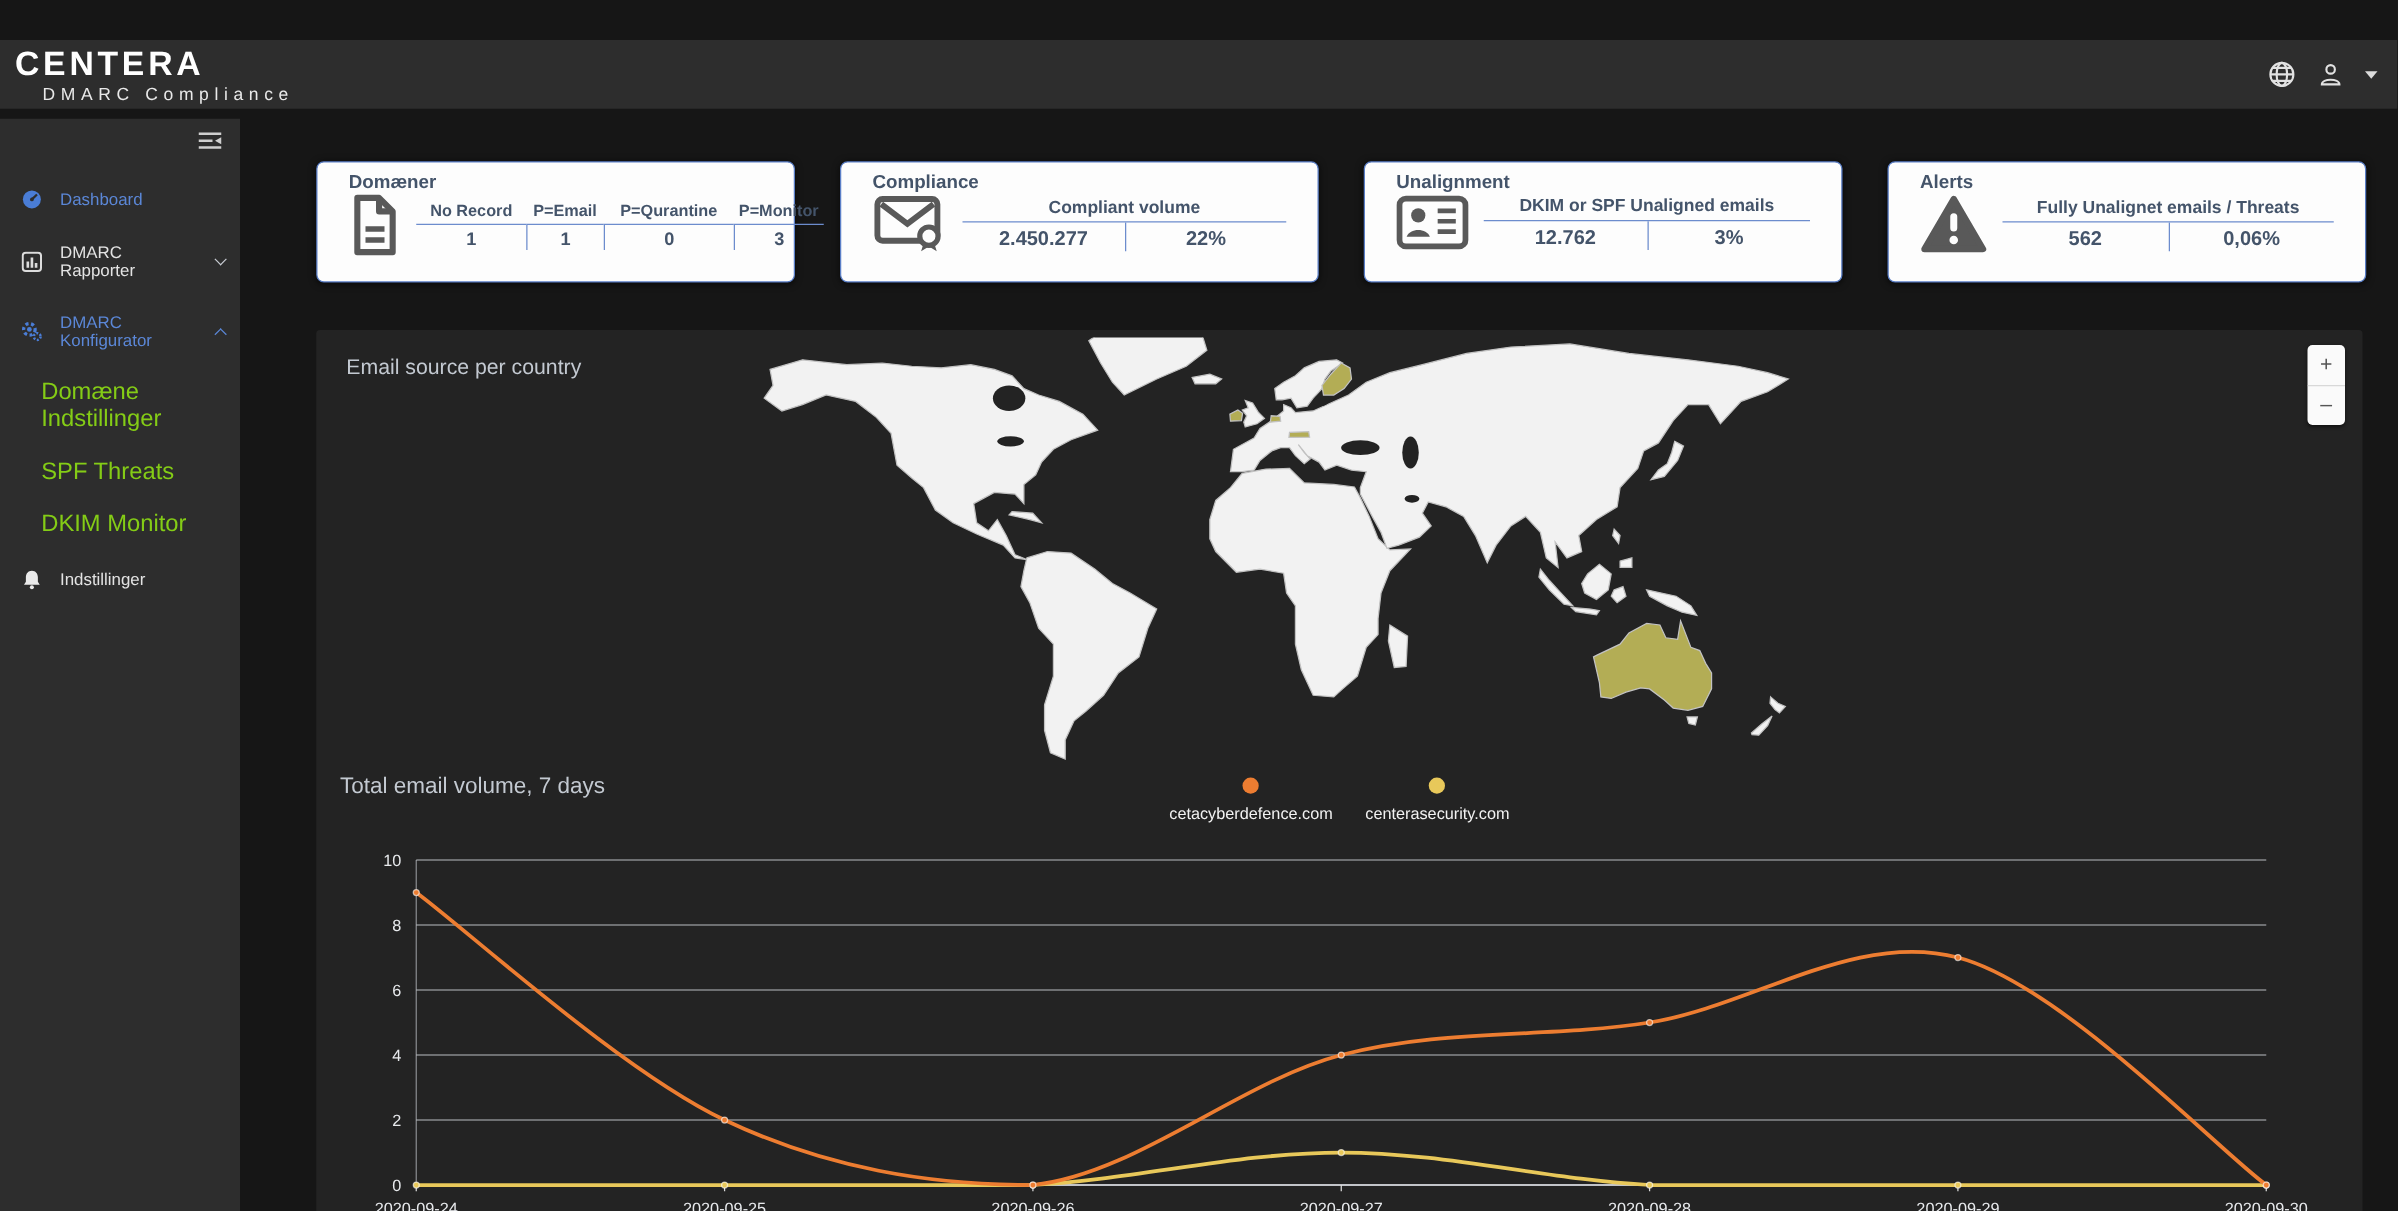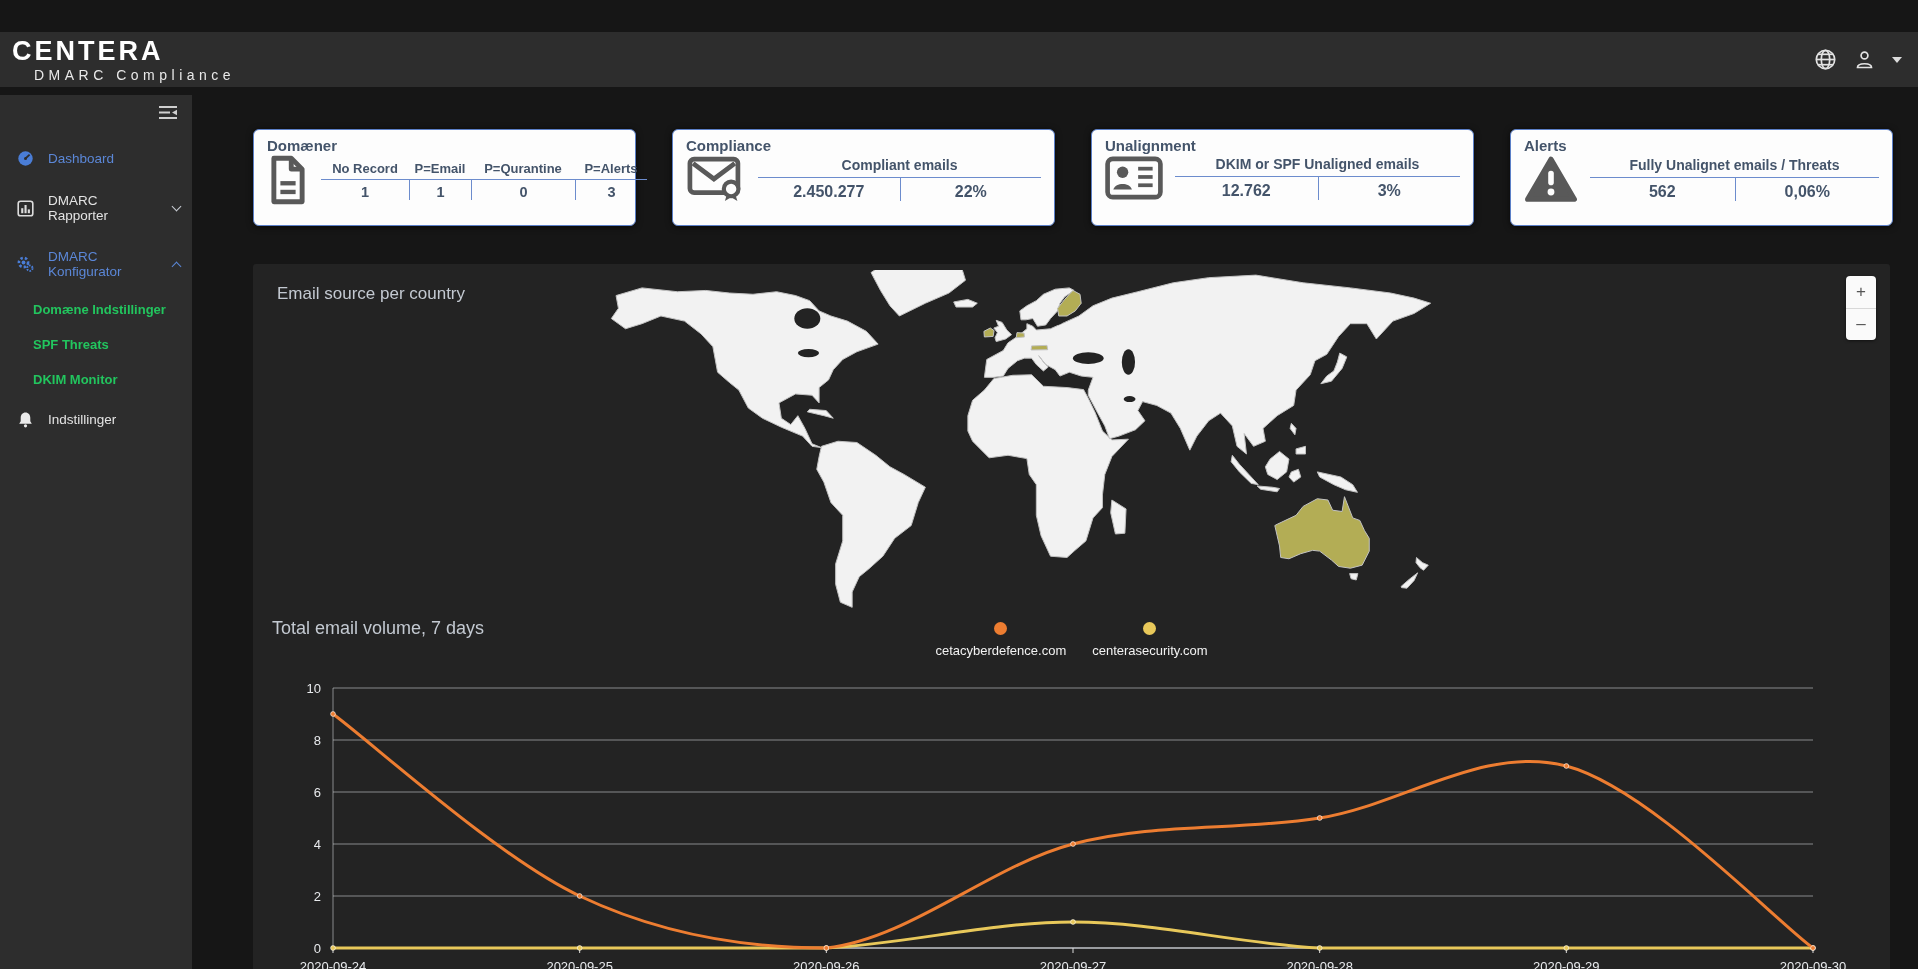--- a/index.html
+++ b/index.html
@@ -27,34 +27,34 @@
   .caret-down{width:0;height:0;border-left:5.5px solid transparent;border-right:5.5px solid transparent;
     border-top:6px solid #dcdcdc;}
 
   
   .sidebar{position:absolute;left:0;top:63px;width:192px;height:914px;background:var(--sidebar-bg);z-index:4;}
   .collapse-row{display:flex;justify-content:flex-end;padding:10px 14px 4px;}
   .menu{margin-top:8px;}
   .menu-item{display:flex;align-items:center;gap:14px;padding:13px 12px 13px 16px;cursor:pointer;}
   .menu-item .label{font-size:13.5px;color:#e3e3e3;}
   .menu-item.active .label{color:#5b87d7;}
-  .menu-sub{padding:10px 12px 10px 33px;font-size:13px;color:#22c55e;cursor:pointer;font-weight:bold;}
+  .menu-sub{padding:10px 12px 10px 33px;font-size:19px;color:#84cc16;cursor:pointer;}
   .chev{width:7px;height:7px;border-right:1.8px solid #c9cdd4;border-bottom:1.8px solid #c9cdd4;
     margin-left:auto;flex:none;}
   .chev.down{transform:rotate(45deg);margin-top:-3px;}
   .chev.up{transform:rotate(-135deg);margin-top:4px;border-color:#5b87d7;}
   .mi-icon{width:18px;height:18px;flex:none;display:flex;align-items:center;justify-content:center;}
 
   
   .content{position:absolute;left:180px;top:55px;width:1738px;height:914px;background:var(--content-bg);}
 
   
   .cards-row{position:absolute;left:73px;top:42px;display:flex;gap:36px;}
   .card{width:383px;height:97px;background:#fdfdfd;border:1px solid #5b7fc7;border-radius:6px;
-    box-shadow:0 1px 6px rgba(0,0,0,.65);padding:7px 13px 6px;color:var(--card-text);}
+    box-shadow:0 1px 6px rgba(0,0,0,.65);padding:7px 25px 6px;color:var(--card-text);}
   .card-title{font-size:15px;font-weight:700;}
   .card-body{display:flex;align-items:center;gap:12px;margin-top:1px;}
   .card-icn{flex:none;display:flex;align-items:center;justify-content:center;}
   .card-table{flex:1;}
   .dom-grid{display:grid;grid-template-columns:88px 62px 104px 72px;}
   .dom-head{font-size:13px;font-weight:700;text-align:center;padding-bottom:3px;border-bottom:1.5px solid #6c8ccd;white-space:nowrap;}
   .dom-val{font-size:14.5px;font-weight:700;text-align:center;padding-top:4px;}
   .dom-val.sep{border-left:1.5px solid #6c8ccd;}
   .kpi-head{font-size:14px;font-weight:700;text-align:center;white-space:nowrap;padding-bottom:4px;
     border-bottom:1.5px solid #6c8ccd;}
@@ -197,42 +197,42 @@
                   <path d="M21 3 v10 h10"></path>
                 </g>
               <line x1="11" y1="26" x2="25" y2="26" stroke="#595959" stroke-width="4"></line>
               <line x1="11" y1="34" x2="25" y2="34" stroke="#595959" stroke-width="4"></line>
               </svg>
           </span>
           <div class="card-table dom-grid">
             <div class="dom-head">No Record</div>
             <div class="dom-head">P=Email</div>
             <div class="dom-head">P=Qurantine</div>
-            <div class="dom-head">P=Alerts</div>
+            <div class="dom-head">P=Monitor</div>
             <div class="dom-val">1</div>
             <div class="dom-val sep">1</div>
             <div class="dom-val sep">0</div>
             <div class="dom-val sep">3</div>
           </div>
         </div>
       </div>
 
       <div class="card">
         <div class="card-title">Compliance</div>
         <div class="card-body">
           <span class="card-icn">
             <svg width="60" height="48" viewBox="0 0 56 46">
               <rect x="3" y="4" width="46" height="32" rx="4" fill="none" stroke="#595959" stroke-width="4.5"></rect>
               <path d="M6 8 L26 23 L46 8" fill="none" stroke="#595959" stroke-width="4.5"></path>
               <path d="M39 36 l-2.5 8 l6 -3.5 l6 3.5 l-2.5 -8" fill="#595959"></path>
               <circle cx="42.5" cy="32.5" r="7" fill="#fdfdfd" stroke="#595959" stroke-width="4"></circle>
               </svg>
           </span>
           <div class="card-table">
-            <div class="kpi-head">Compliant emails</div>
+            <div class="kpi-head">Compliant volume</div>
             <div class="kpi-vals">
               <div class="kpi-val">2.450.277</div>
               <div class="kpi-val sep">22%</div>
             </div>
           </div>
         </div>
       </div>
 
       <div class="card">
         <div class="card-title">Unalignment</div>

